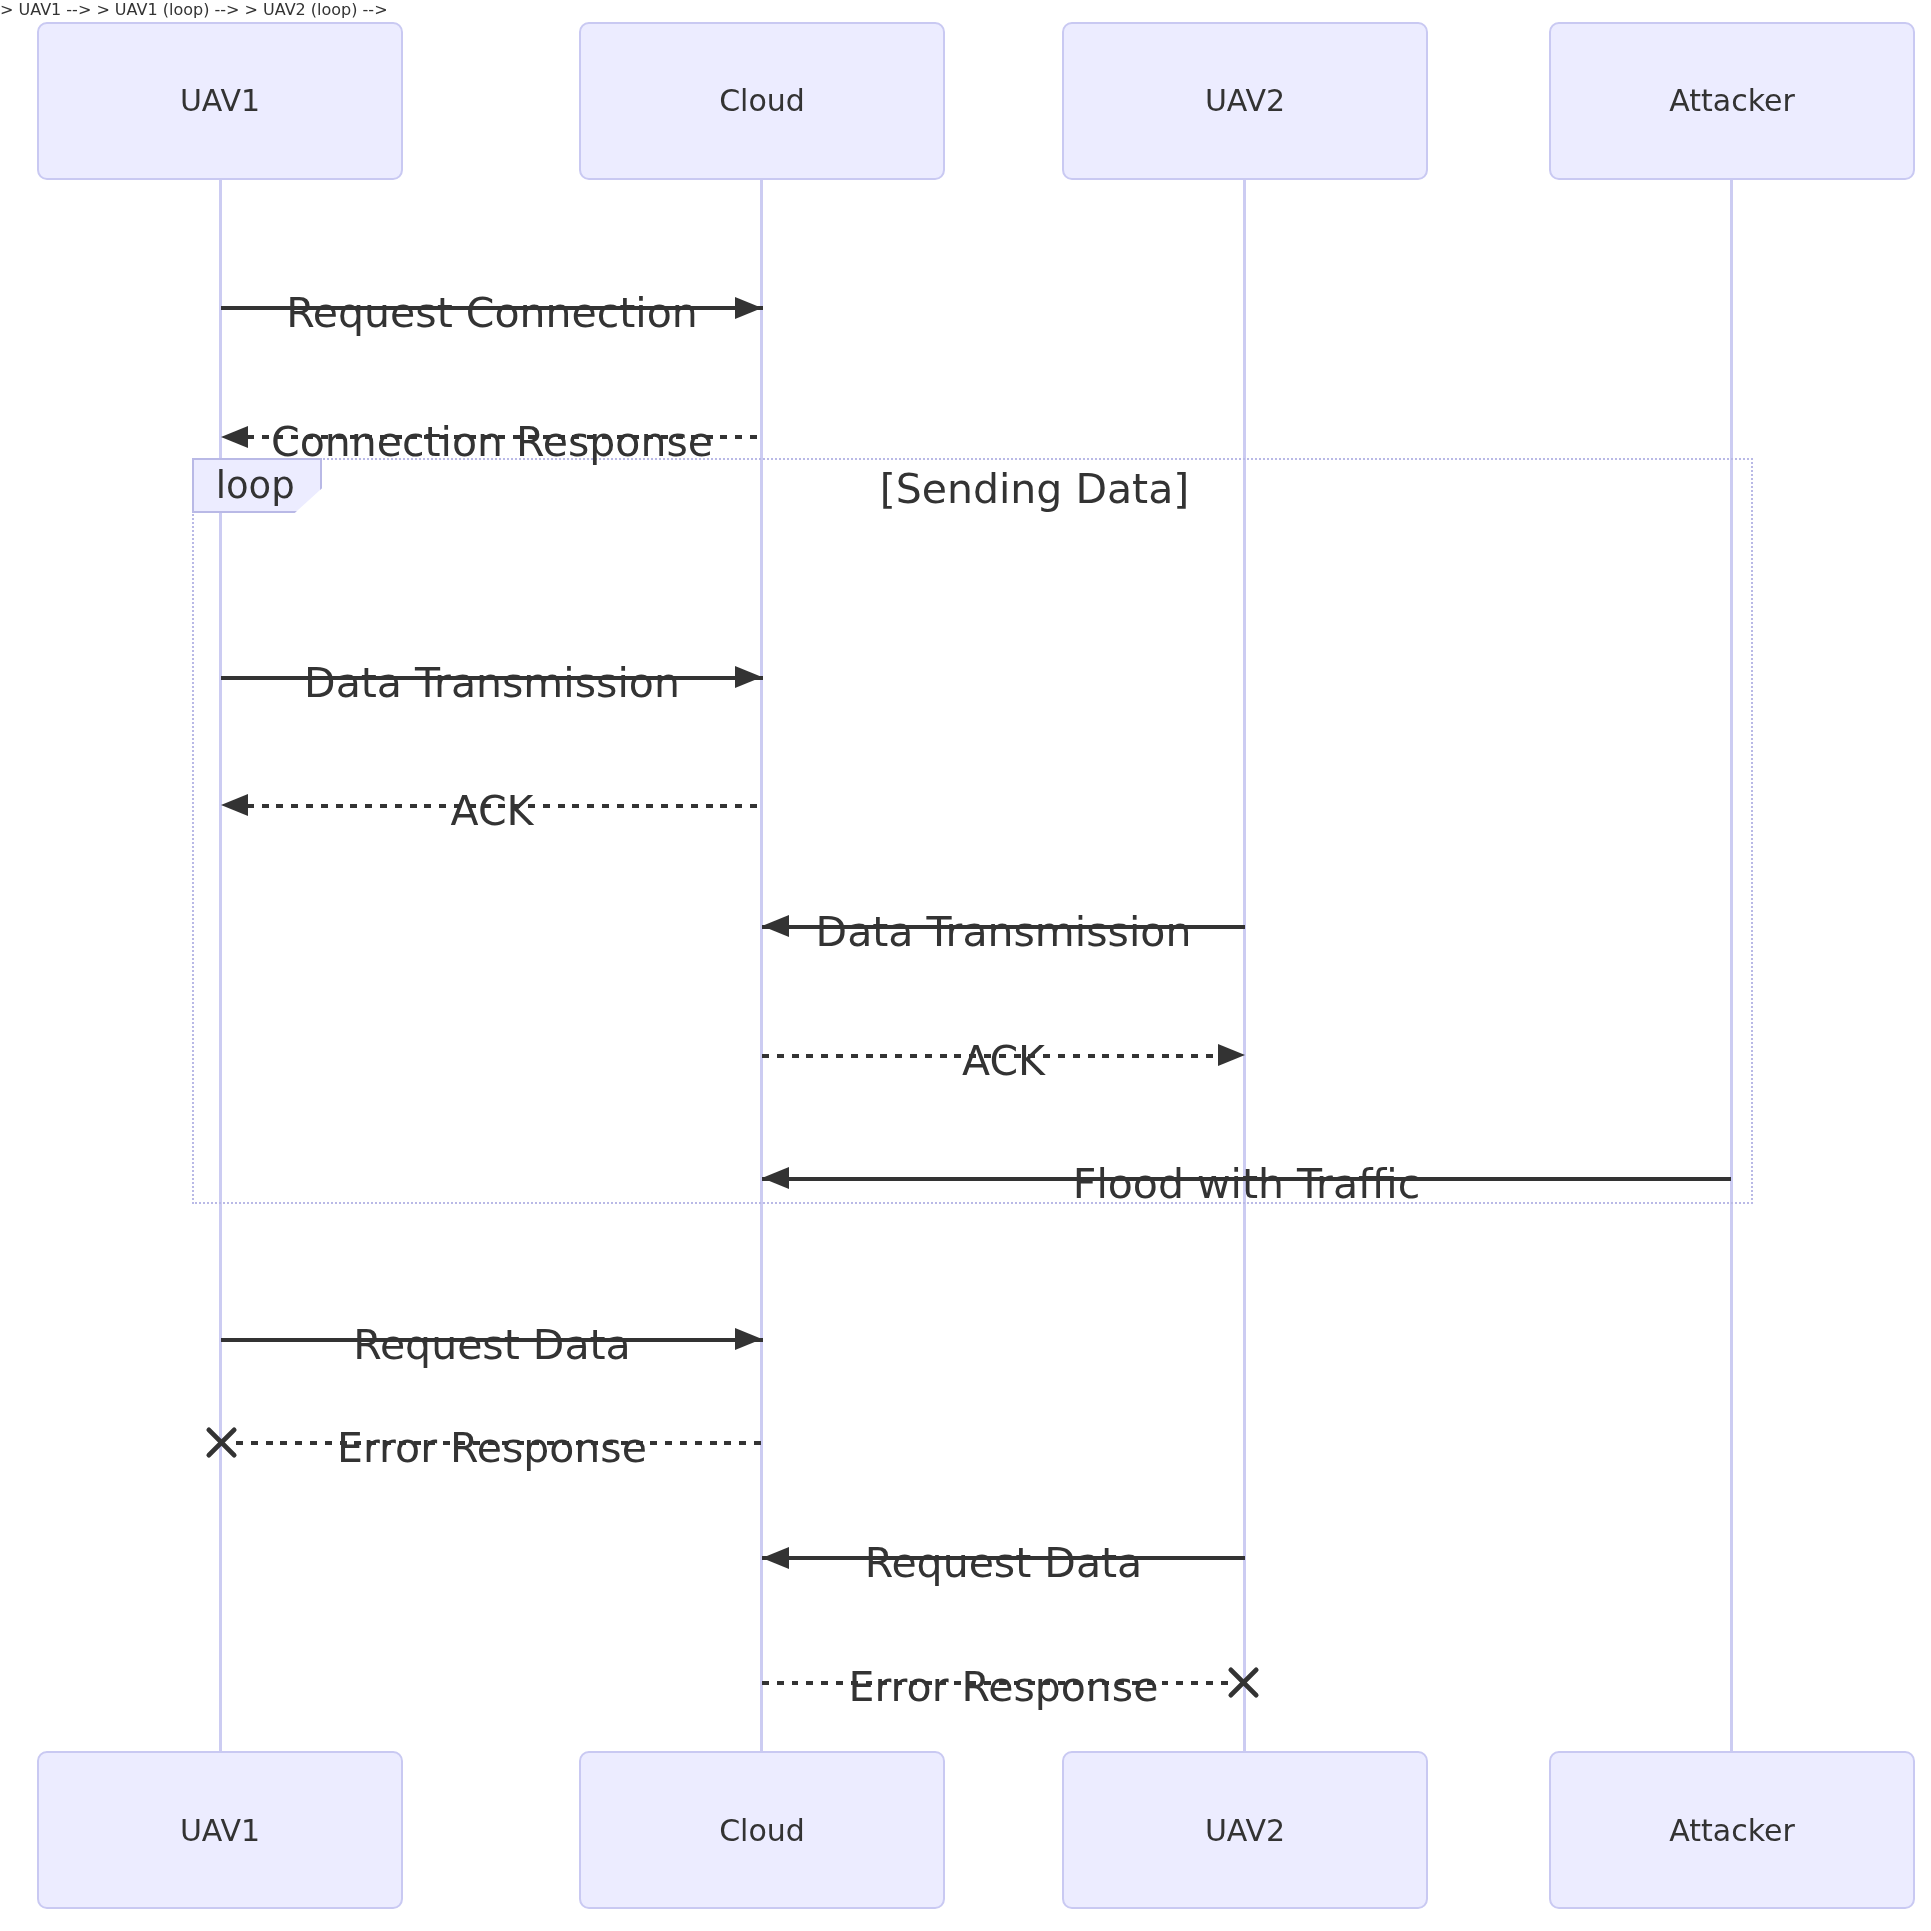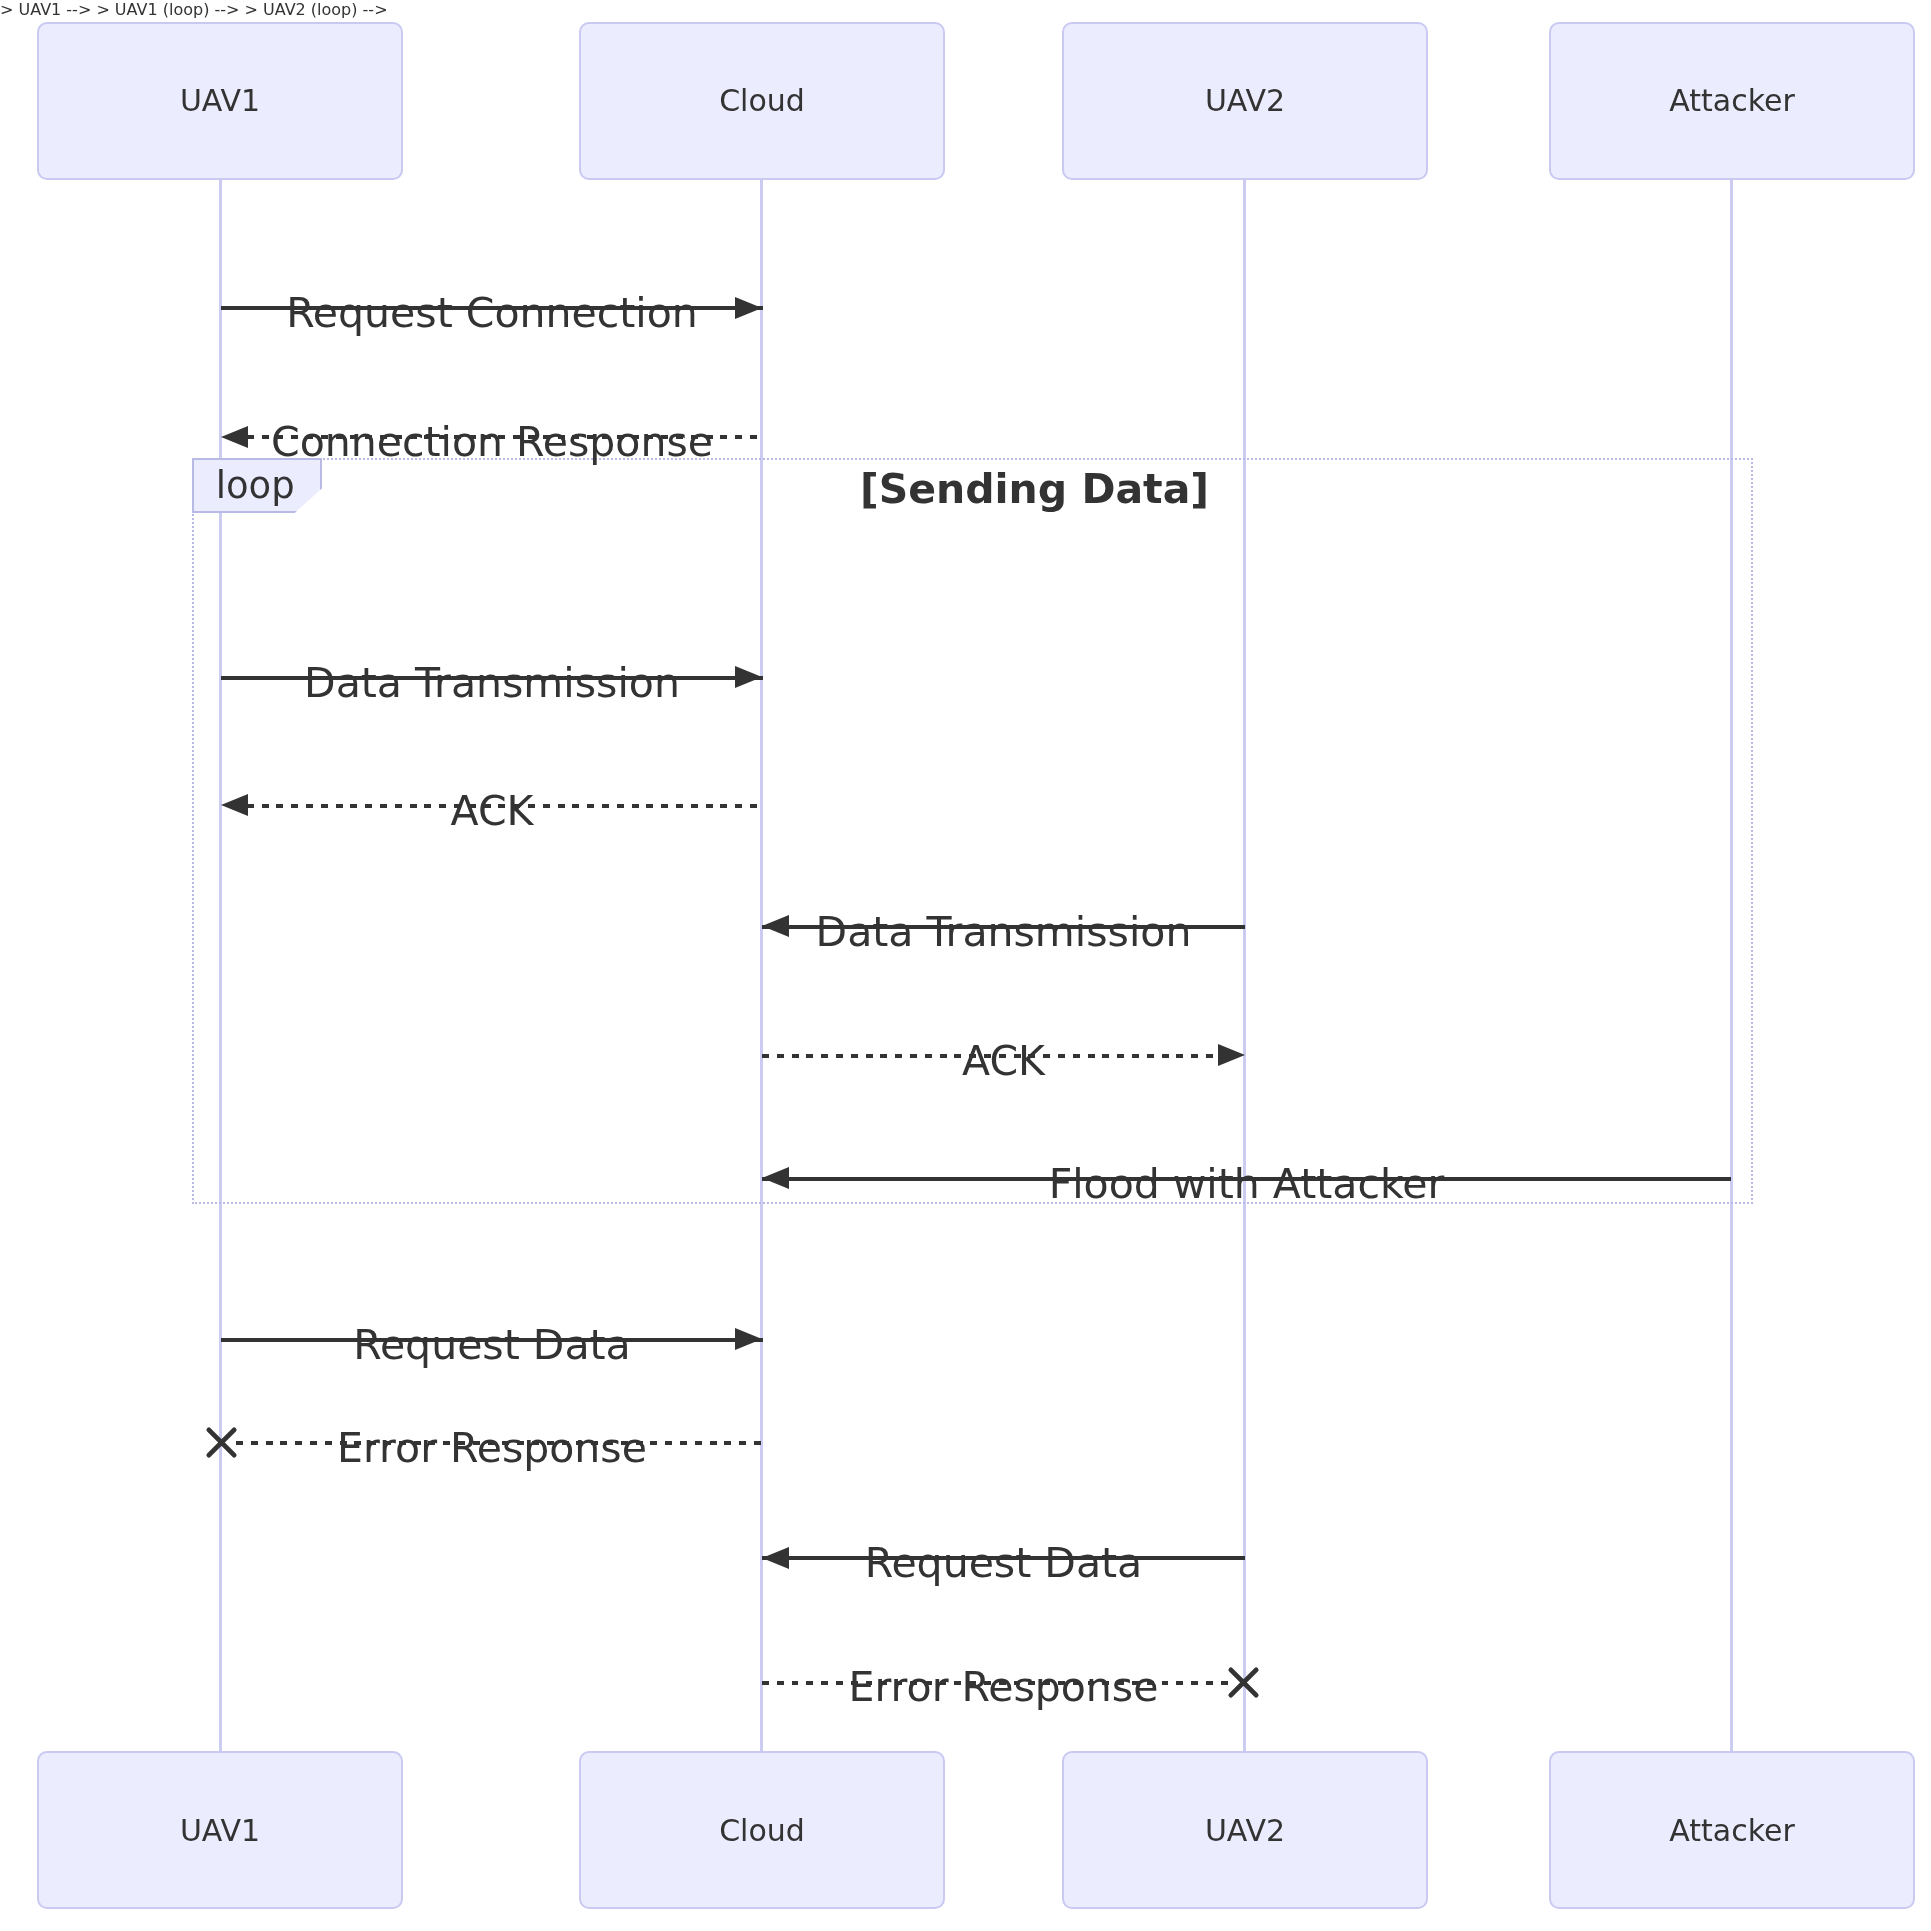--- a/index.html
+++ b/index.html
@@ -51,21 +51,20 @@
     clip-path: polygon(0 0, 100% 0, 100% 55%, 79% 100%, 0 100%);
     display: flex; align-items: center;
     padding-left: 21.7px;
     font-size: 37px;
   }
   .loop-condition {
     position: absolute;
     left: 739px; top: 465px; width: 591px;
     text-align: center;
     font-size: 41px;
-    font-weight: bold;
   }
   .message { position: absolute; left: 0; top: 0; width: 100%; height: 100%; pointer-events: none; }
   .msg-label {
     position: absolute;
     text-align: center;
     font-size: 41px;
     line-height: 45px;
     color: var(--text);
     white-space: nowrap;
     margin-top: 40px;
@@ -155,21 +154,21 @@
 
   &gt; UAV2 (loop) --&gt;
   <div class="message">
     <div class="msg-label" style="left:762px; width:483px; top:999px;">ACK</div>
     <div class="line-dotted" style="left:762px; width:471px; top:1054px;"></div>
     <div class="head-right" style="left:1218px; top:1044px;"></div>
   </div>
 
   
   <div class="message">
-    <div class="msg-label" style="left:762px; width:969px; top:1122px;">Flood with Attacker</div>
+    <div class="msg-label" style="left:762px; width:969px; top:1122px;">Flood with Traffic</div>
     <div class="line-solid" style="left:762px; width:969px; top:1177px;"></div>
     <div class="head-left" style="left:762px; top:1167px;"></div>
   </div>
 
   
   <div class="message">
     <div class="msg-label" style="left:221px; width:542px; top:1283px;">Request Data</div>
     <div class="line-solid" style="left:221px; width:542px; top:1338px;"></div>
     <div class="head-right" style="left:735px; top:1328px;"></div>
   </div>

